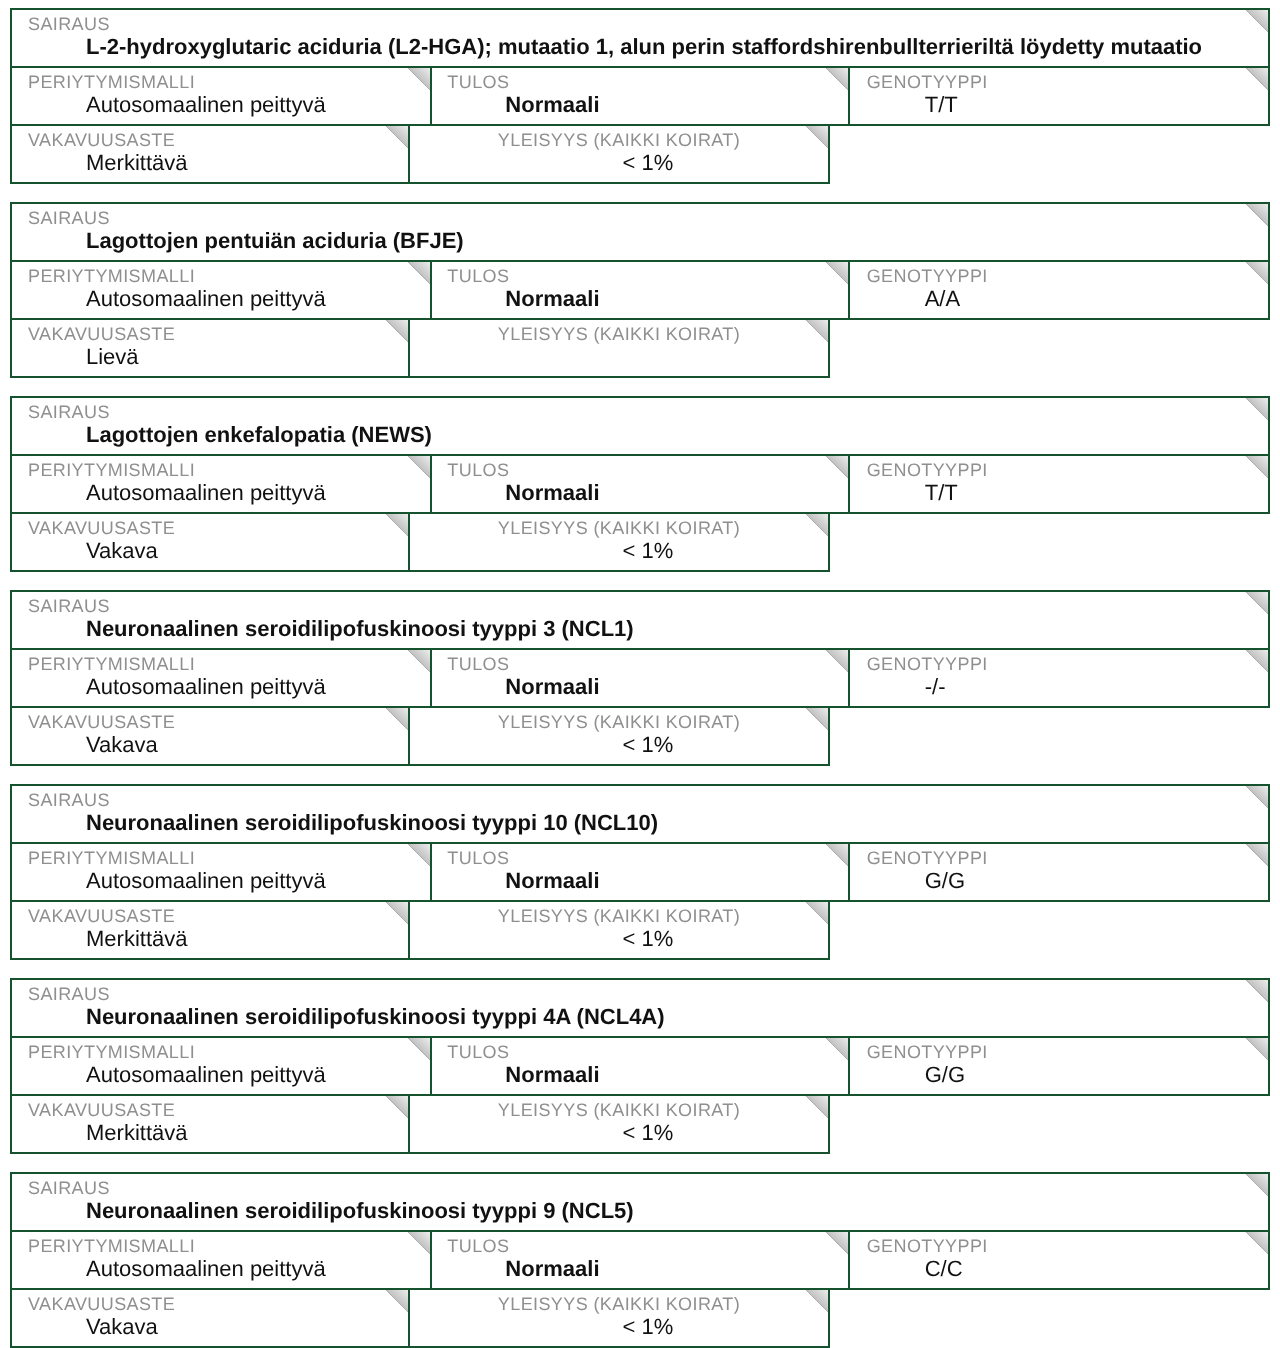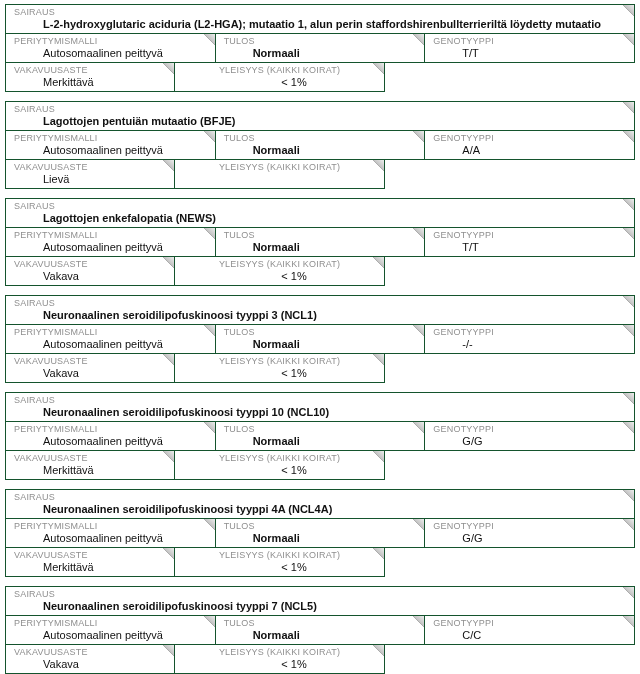--- a/index.html
+++ b/index.html
@@ -32,21 +32,21 @@
     border: 1px solid #14532d;
     background: #ffffff;
     padding: 2px 8px 2px 8px;
     overflow: hidden;
   }
   .cell + .cell {
     margin-left: -1px;
   }
   .cell-full { flex: 1 1 auto; }
   .cell-flex { flex: 1 1 0; }
-  .w1 { width: 170px; flex: 0 0 auto; }
+  .w1 { width: 200px; flex: 0 0 auto; }
   .w2 { width: 211px; flex: 0 0 auto; text-align: center; }
   .fold {
     position: absolute;
     top: 0;
     right: 0;
     width: 11px;
     height: 11px;
     background: linear-gradient(to bottom left,
       #ededed 0%, #c2c2c2 49%, #adadad 50%, rgba(255,255,255,0) 50.5%);
   }
@@ -109,21 +109,21 @@
         <div class="val">&lt; 1%</div>
       </div>
     </div>
   </div>
 
   <div class="card">
     <div class="row">
       <div class="cell cell-full">
         <span class="fold"></span>
         <div class="lbl">SAIRAUS</div>
-        <div class="val bold">Lagottojen pentuiän mutaatio (BFJE)</div>
+        <div class="val bold">Lagottojen pentuiän aciduria (BFJE)</div>
       </div>
     </div>
     <div class="row">
       <div class="cell cell-flex">
         <span class="fold"></span>
         <div class="lbl">PERIYTYMISMALLI</div>
         <div class="val">Autosomaalinen peittyvä</div>
       </div>
       <div class="cell cell-flex">
         <span class="fold"></span>
@@ -303,21 +303,21 @@
         <div class="val">&lt; 1%</div>
       </div>
     </div>
   </div>
 
   <div class="card">
     <div class="row">
       <div class="cell cell-full">
         <span class="fold"></span>
         <div class="lbl">SAIRAUS</div>
-        <div class="val bold">Neuronaalinen seroidilipofuskinoosi tyyppi 7 (NCL5)</div>
+        <div class="val bold">Neuronaalinen seroidilipofuskinoosi tyyppi 9 (NCL5)</div>
       </div>
     </div>
     <div class="row">
       <div class="cell cell-flex">
         <span class="fold"></span>
         <div class="lbl">PERIYTYMISMALLI</div>
         <div class="val">Autosomaalinen peittyvä</div>
       </div>
       <div class="cell cell-flex">
         <span class="fold"></span>

